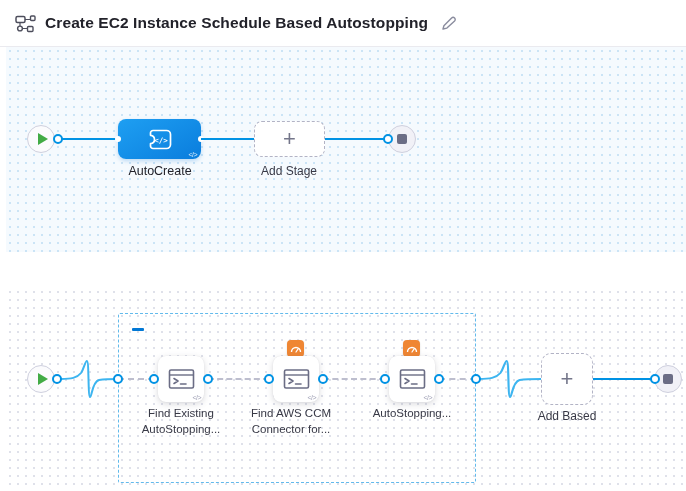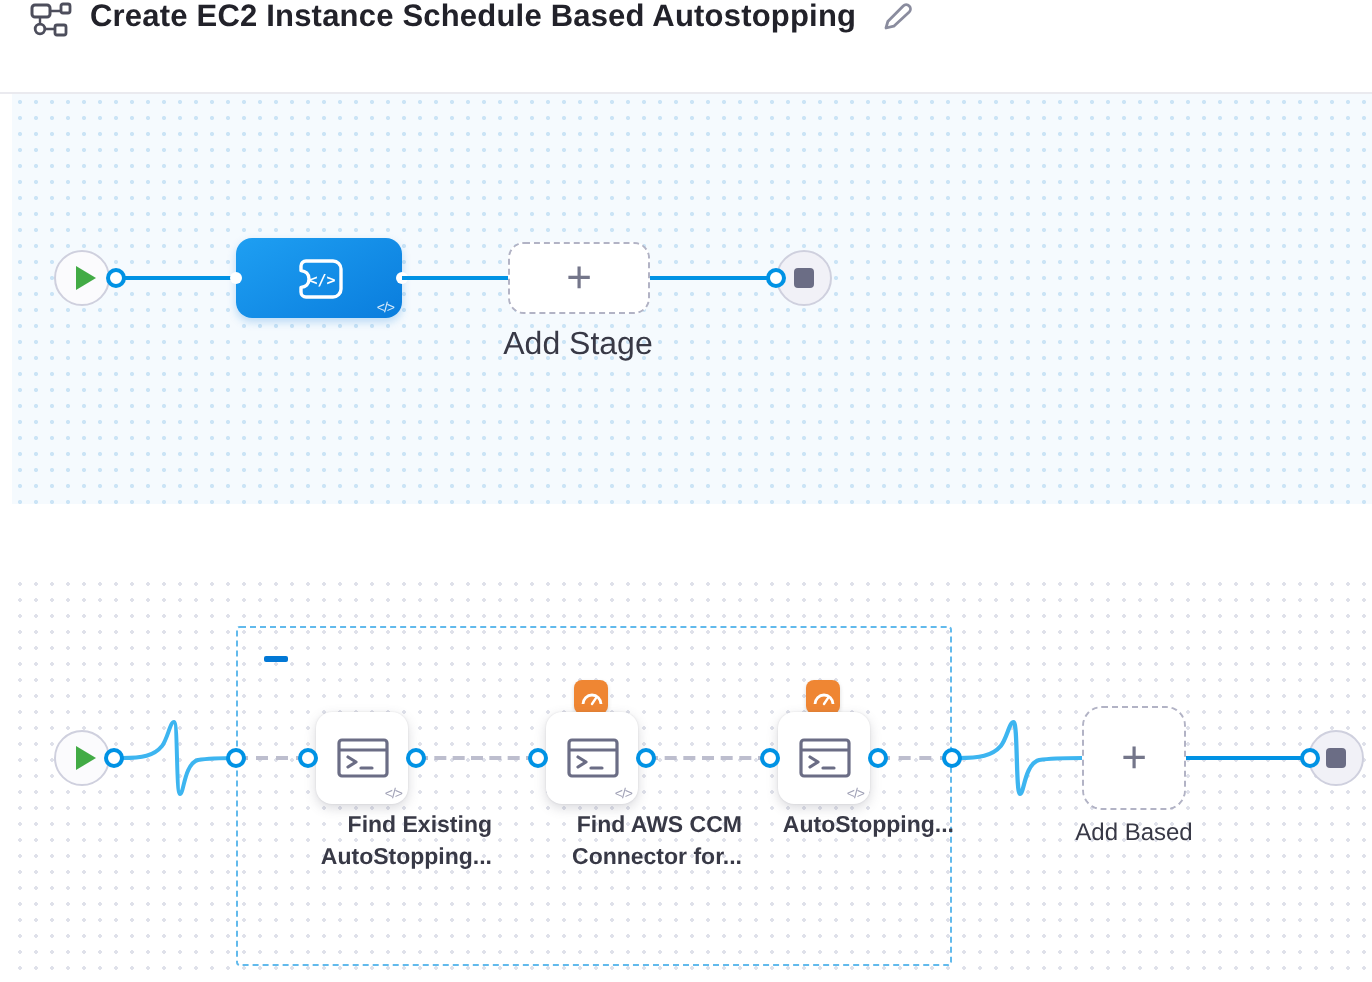--- a/index.html
+++ b/index.html
@@ -1,20 +1,20 @@
 <!DOCTYPE html>
 <html><head>
 <meta charset="utf-8">
 <style>
   * { margin:0; padding:0; box-sizing:border-box; }
   html,body { width:686px; height:491px; overflow:hidden; background:#fff;
     font-family:"Liberation Sans", sans-serif; }
 
   
-  .header { height:47px; display:flex; align-items:flex-start; padding-left:15px;
+  .header { height:47px; display:flex; align-items:center; padding-left:15px;
     border-bottom:1px solid #eaeaef; background:#fff; }
   .header .title { font-size:15.5px; font-weight:700; color:#22222a; margin-left:9px; letter-spacing:.1px; }
   .icon-btn { display:flex; align-items:center; justify-content:center; background:none; border:none; cursor:pointer; }
   .pencil { margin-left:12px; }
 
   
   .canvas { position:relative; margin-left:6px; }
   .canvas1 { height:205px; background-color:#f5fafe;
     background-image:radial-gradient(circle, #cbe4f6 1px, transparent 1.1px);
     background-size:8px 8px; }
@@ -42,22 +42,22 @@
   .port { position:absolute; width:6px; height:6px; border-radius:50%; background:#fff; top:17px; }
   .port.l { left:-3px; } .port.r { right:-3px; }
   .stage-code { position:absolute; right:4px; bottom:1px; font-size:7px; color:rgba(255,255,255,.85); letter-spacing:-.5px; }
 
   .dashed-box { position:absolute; background:#fff; border:1px dashed #b2b3c5;
     display:flex; align-items:center; justify-content:center; cursor:pointer; }
   .plus { font-size:22px; font-weight:300; color:#74768a; line-height:1; }
 
   .node-label { position:absolute; width:130px; text-align:center; font-size:12.5px;
     font-weight:500; color:#22222a; }
-  .step-label { position:absolute; width:130px; text-align:right; font-size:11.5px;
-    color:#383946; line-height:16px;font-weight:bold; }
+  .step-label { position:absolute; width:130px; text-align:center; font-size:11.5px;
+    color:#383946; line-height:16px; }
 
   .step-box { position:absolute; top:68px; width:46px; height:46px; background:#fff; border-radius:8px;
     box-shadow:0 2px 6px rgba(96,97,112,.24), 0 0 1px rgba(40,41,61,.12);
     display:flex; align-items:center; justify-content:center; cursor:pointer; }
   .step-code { position:absolute; right:3px; bottom:1px; font-size:7px; color:#9fa0b5; letter-spacing:-.5px; }
   .badge { position:absolute; top:52px; width:17px; height:17px; background:#ef8633; border-radius:4px;
     display:flex; align-items:center; justify-content:center; box-shadow:0 1px 2px rgba(0,0,0,.15); }
 
   .group-box { position:absolute; left:112px; top:25px; width:358px; height:170px;
     border:1px dashed #62baec; border-radius:2px; }
@@ -101,27 +101,28 @@
     <span class="port l"></span>
     <span class="port r"></span>
     <span style="display:flex">
       <svg width="27" height="23" viewBox="0 0 27 23">
         <path d="M7,2.5 H20.5 a4,4 0 0 1 4,4 v10 a4,4 0 0 1 -4,4 H7 a2.5,2.5 0 0 1 -2.5,-2.5 v-2.3 c2.3,-0.2 4,-1.6 4,-4.2 s-1.7,-4 -4,-4.2 V5 A2.5,2.5 0 0 1 7,2.5 z" fill="none" stroke="#ffffff" stroke-width="1.7" stroke-linejoin="round"></path>
         <text x="15" y="14.6" font-size="7.5" fill="#ffffff" text-anchor="middle" font-family="DejaVu Sans Mono, monospace" font-weight="bold">&lt;/&gt;</text>
       </svg>
     </span>
     <span class="stage-code">&lt;/&gt;</span>
   </div>
+  <div class="node-label" style="left:89px; top:117px;">AutoCreate</div>
 
   <span class="hline" style="left:195px; top:91px; width:53px;"></span>
 
   <div class="dashed-box" style="left:248px; top:74px; width:71px; height:36px; border-radius:8px;">
     <span class="plus">+</span>
   </div>
-  <div class="node-label" style="left:218px; top:117px; font-weight:400; font-size:16px; color:#383946;">Add Stage</div>
+  <div class="node-label" style="left:218px; top:117px; font-weight:400; font-size:12px; color:#383946;">Add Stage</div>
 
   <span class="hline" style="left:319px; top:91px; width:61px;"></span>
   <span class="ring" style="left:377px; top:87px;"></span>
   <div class="node-circle end-circle" style="left:382px; top:78px;">
     <span class="stop-square"></span>
   </div>
 </div>
 
 <div class="gap"></div>
 
@@ -178,21 +179,21 @@
   </span>
   <div class="step-box" style="left:267px;">
     <svg width="27" height="24" viewBox="0 0 27 24">
       <rect x="1.5" y="3" width="24" height="18" rx="1.5" fill="#fff" stroke="#6b6d85" stroke-width="1.6"></rect>
       <line x1="1.5" y1="8" x2="25.5" y2="8" stroke="#6b6d85" stroke-width="1.4"></line>
       <polyline points="6,11.5 10,14 6,16.5" fill="none" stroke="#6b6d85" stroke-width="1.6" stroke-linecap="round" stroke-linejoin="round"></polyline>
       <line x1="12.5" y1="17" x2="18" y2="17" stroke="#6b6d85" stroke-width="1.6" stroke-linecap="round"></line>
     </svg>
     <span class="step-code">&lt;/&gt;</span>
   </div>
-  <div class="step-label" style="left:235px; top:117px;">
+  <div class="step-label" style="left:220px; top:117px;">
     <div>Find AWS CCM</div>
     <div>Connector for...</div>
   </div>
 
   <span class="badge" style="left:397px;">
     <svg width="12" height="10" viewBox="0 0 12 10">
       <path d="M1.5,8 a4.5,4.5 0 0 1 9,0" fill="none" stroke="#fff" stroke-width="1.4"></path>
       <line x1="6" y1="8" x2="8.3" y2="4.6" stroke="#fff" stroke-width="1.2" stroke-linecap="round"></line>
     </svg>
   </span>

